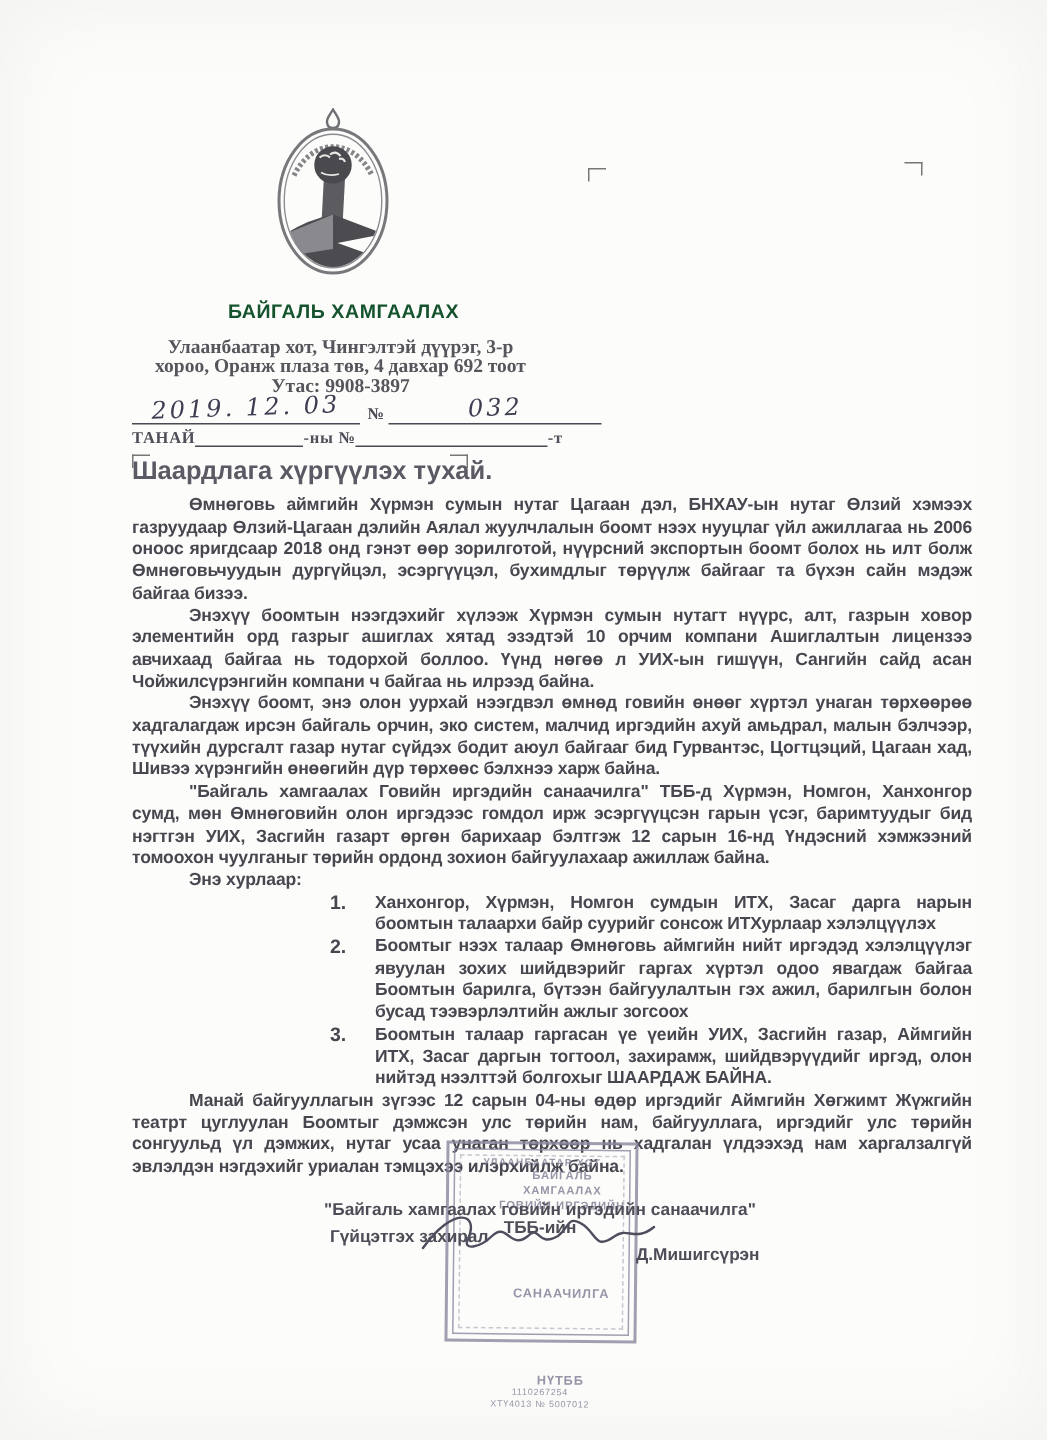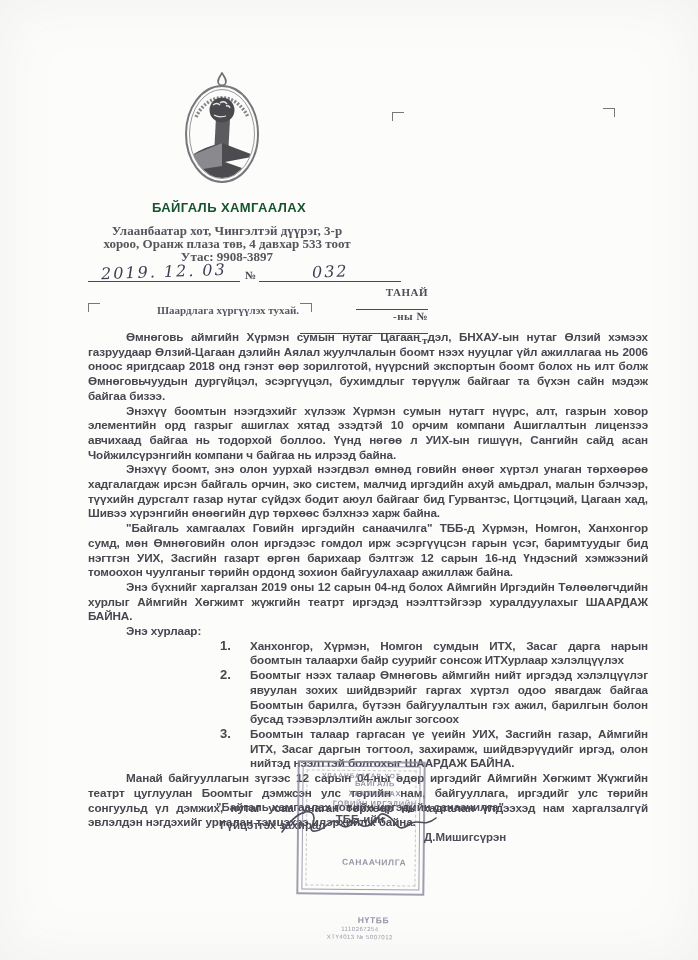--- a/index.html
+++ b/index.html
@@ -26,26 +26,26 @@
   .refline{position:absolute;left:88px;top:262px;width:330px;display:flex;align-items:flex-end;}
   .fill{border-bottom:1.3px solid #4a4a55;text-align:center;}
   .fill.date-fill{width:152px;}
   .fill.num-fill{width:142px;}
   .hand{font-family:"DejaVu Serif",serif;font-style:italic;font-size:16px;color:#3d3d52;
         display:inline-block;transform:rotate(-2deg);letter-spacing:2px;}
   .nosym{font-family:"Liberation Serif",serif;font-size:11px;font-weight:700;color:#4a4a55;
          padding:0 3px 1px 5px;}
   .tanai-line{position:absolute;left:88px;top:286px;width:340px;
               font-family:"Liberation Serif",serif;font-size:11px;font-weight:700;
-              color:#4e4e58;letter-spacing:.5px;display:flex;align-items:flex-end;flex-direction:column;}
+              color:#4e4e58;letter-spacing:.5px;display:flex;align-items:flex-end;}
   .blank{display:inline-block;border-bottom:1.2px solid #4a4a55;height:11px;}
   .w70{width:72px;} .w130{width:128px;}
 
-  .subject{position:absolute;left:88px;top:304px;width:280px;text-align:center;
-           font-size:11px;font-weight:700;color:#5a5a64;font-family:Liberation Serif, serif;}
+  .subject{position:absolute;left:88px;top:304px;width:280px;text-align:left;
+           font-size:17px;font-weight:700;color:#5a5a64;}
 
   
   .body-block{position:absolute;left:88px;top:330px;width:560px;
               font-size:11.7px;line-height:14.7px;font-weight:700;color:#474750;
               text-align:justify;letter-spacing:-.1px;}
   .para{margin:0;text-indent:38px;}
   .litem{display:flex;margin-left:130px;}
   .lnum{flex:0 0 30px;font-size:13px;text-align:left;padding-left:2px;}
   .ltext{flex:1;text-align:justify;}
 
@@ -91,21 +91,21 @@
       <path d="M33 33 q4 -3 7 0 M40 31 q4 -3 7 1 M46 34 q3 -1 4 2" stroke="#e8e8e6" stroke-width="1.4" fill="none"></path>
       <path d="M34 43 q5 3 12 1" stroke="#e8e8e6" stroke-width="1.2" fill="none"></path>
     </svg>
   </div>
 
   <div class="org-name">
     <div>БАЙГАЛЬ ХАМГААЛАХ</div>
   </div>
   <div class="address">
     <div>Улаанбаатар хот, Чингэлтэй дүүрэг, 3-р</div>
-    <div>хороо, Оранж плаза төв, 4 давхар 533 тоот</div>
+    <div>хороо, Оранж плаза төв, 4 давхар 692 тоот</div>
     <div>Утас:    9908-3897</div>
   </div>
 
   <span class="corner tl" style="left:392px;top:112px;"></span>
   <span class="corner tr" style="left:603px;top:108px;"></span>
 
   <div class="refline">
     <span class="fill date-fill"><span class="hand">2019. 12. 03</span></span>
     <span class="nosym">№</span>
     <span class="fill num-fill"><span class="hand">032</span></span>
@@ -120,21 +120,20 @@
 
   <span class="corner tl" style="left:88px;top:303px;"></span>
   <span class="corner tr" style="left:300px;top:303px;"></span>
   <div class="subject">Шаардлага хүргүүлэх тухай.</div>
 
   <div class="body-block">
     <p class="para">Өмнөговь аймгийн Хүрмэн сумын нутаг Цагаан дэл, БНХАУ-ын нутаг Өлзий хэмээх газруудаар Өлзий-Цагаан дэлийн Аялал жуулчлалын боомт нээх нууцлаг үйл ажиллагаа нь 2006 оноос яригдсаар 2018 онд гэнэт өөр зорилготой, нүүрсний экспортын боомт болох нь илт болж Өмнөговьчуудын дургүйцэл, эсэргүүцэл, бухимдлыг төрүүлж байгааг та бүхэн сайн мэдэж байгаа бизээ.</p>
     <p class="para">Энэхүү боомтын нээгдэхийг хүлээж Хүрмэн сумын нутагт нүүрс, алт, газрын ховор элементийн орд газрыг ашиглах хятад эзэдтэй 10 орчим компани Ашиглалтын лицензээ авчихаад байгаа нь тодорхой боллоо. Үүнд нөгөө л УИХ-ын гишүүн, Сангийн сайд асан Чойжилсүрэнгийн компани ч байгаа нь илрээд байна.</p>
     <p class="para">Энэхүү боомт, энэ олон уурхай нээгдвэл өмнөд говийн өнөөг хүртэл унаган төрхөөрөө хадгалагдаж ирсэн байгаль орчин, эко систем, малчид иргэдийн ахуй амьдрал, малын бэлчээр, түүхийн дурсгалт газар нутаг сүйдэх бодит аюул байгааг бид Гурвантэс, Цогтцэций, Цагаан хад, Шивээ хүрэнгийн өнөөгийн дүр төрхөөс бэлхнээ харж байна.</p>
     <p class="para">"Байгаль хамгаалах Говийн иргэдийн санаачилга" ТББ-д Хүрмэн, Номгон, Ханхонгор сумд, мөн Өмнөговийн олон иргэдээс гомдол ирж эсэргүүцсэн гарын үсэг, баримтуудыг бид нэгтгэн УИХ, Засгийн газарт өргөн барихаар бэлтгэж 12 сарын 16-нд Үндэсний хэмжээний томоохон чуулганыг төрийн ордонд зохион байгуулахаар ажиллаж байна.</p>
-    <p class="para">Энэ бүхнийг харгалзан 2019 оны 12 сарын 04-нд болох Аймгийн Иргэдийн Төлөөлөгчдийн хурлыг Аймгийн Хөгжимт жүжгийн театрт иргэдэд нээлттэйгээр хуралдуулахыг ШААРДАЖ БАЙНА.</p>
     <p class="para">Энэ хурлаар:</p>
     <div class="litem">
       <span class="lnum">1.</span>
       <span class="ltext">Ханхонгор, Хүрмэн, Номгон сумдын ИТХ, Засаг дарга нарын боомтын талаархи байр суурийг сонсож ИТХурлаар хэлэлцүүлэх</span>
     </div>
     <div class="litem">
       <span class="lnum">2.</span>
       <span class="ltext">Боомтыг нээх талаар Өмнөговь аймгийн нийт иргэдэд хэлэлцүүлэг явуулан зохих шийдвэрийг гаргах хүртэл одоо явагдаж байгаа Боомтын барилга, бүтээн байгуулалтын гэх ажил, барилгын болон бусад тээвэрлэлтийн ажлыг зогсоох</span>
     </div>
     <div class="litem">

